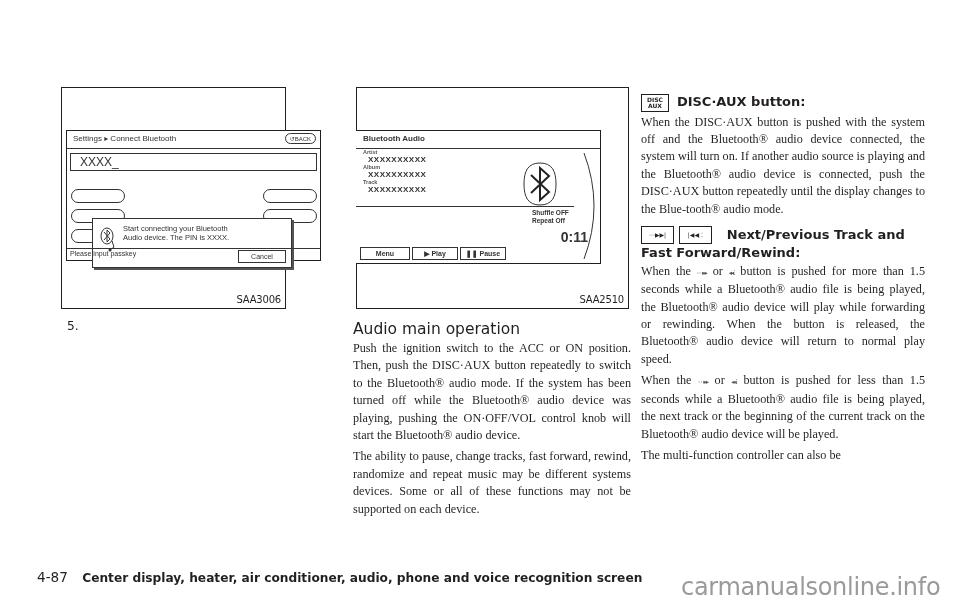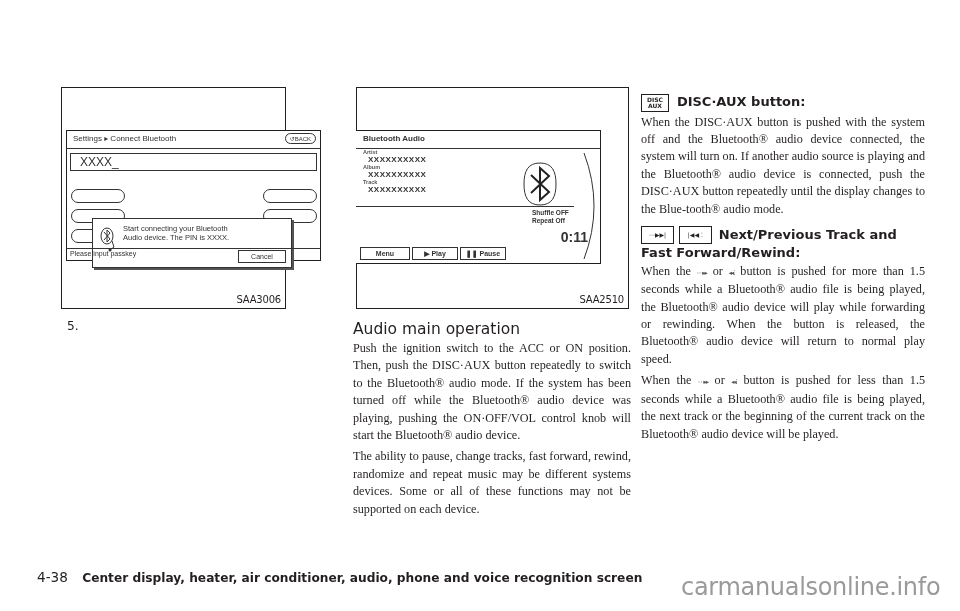--- a/index.html
+++ b/index.html
@@ -112,36 +112,37 @@
       <span>DISC</span><br>
       <span>AUX</span>
     </span>
     <span class="subhead" style="margin-left:4px;">DISC·AUX button:</span>
   </div>
   <p style="margin-bottom:8px;">When the DISC·AUX button is pushed with the system off and the Bluetooth® audio device connected, the system will turn on. If another audio source is playing and the Bluetooth® audio device is connected, push the DISC·AUX button repeatedly until the display changes to the Blue-tooth® audio mode.</p>
 
   <div>
     <span class="icon-box" style="width:33px; height:18px; line-height:16px; font-size:6px;">⋯▶▶|</span>
     <span class="icon-box" style="width:33px; height:18px; line-height:16px; font-size:6px; margin-left:1px;">|◀◀ ⁚</span>
-    <span class="subhead" style="margin-left:3px;">Next/Previous Track and</span><br>
+    <span class="subhead" style="margin-left:11px;">Next/Previous Track and</span><br>
     <span class="subhead">Fast Forward/Rewind:</span>
   </div>
   <p>
     <span>When the</span>
     <span class="inline-icon">⋯▸▸</span>
     <span>or</span>
     <span class="inline-icon">◂◂⁚</span>
     <span>button is pushed for more than 1.5 seconds while a Bluetooth® audio file is being played, the Bluetooth® audio device will play while forwarding or rewinding. When the button is released, the Bluetooth® audio device will return to normal play speed.</span>
   </p>
   <p>
     <span>When the</span>
     <span class="inline-icon">⋯▸▸</span>
     <span>or</span>
     <span class="inline-icon">◂◂⁚</span>
     <span>button is pushed for less than 1.5 seconds while a Bluetooth® audio file is being played, the next track or the beginning of the current track on the Bluetooth® audio device will be played.</span>
   </p>
+  <p style="text-align:left;">The multi-function controller can also be</p>
 </div>
 
 <div class="footer">
-  <span class="pg">4-38</span>
+  <span class="pg">4-87</span>
   <span class="ttl">Center display, heater, air conditioner, audio, phone and voice recognition screen</span>
 </div>
 <div class="watermark">carmanualsonline.info</div>
 
 </body></html>

